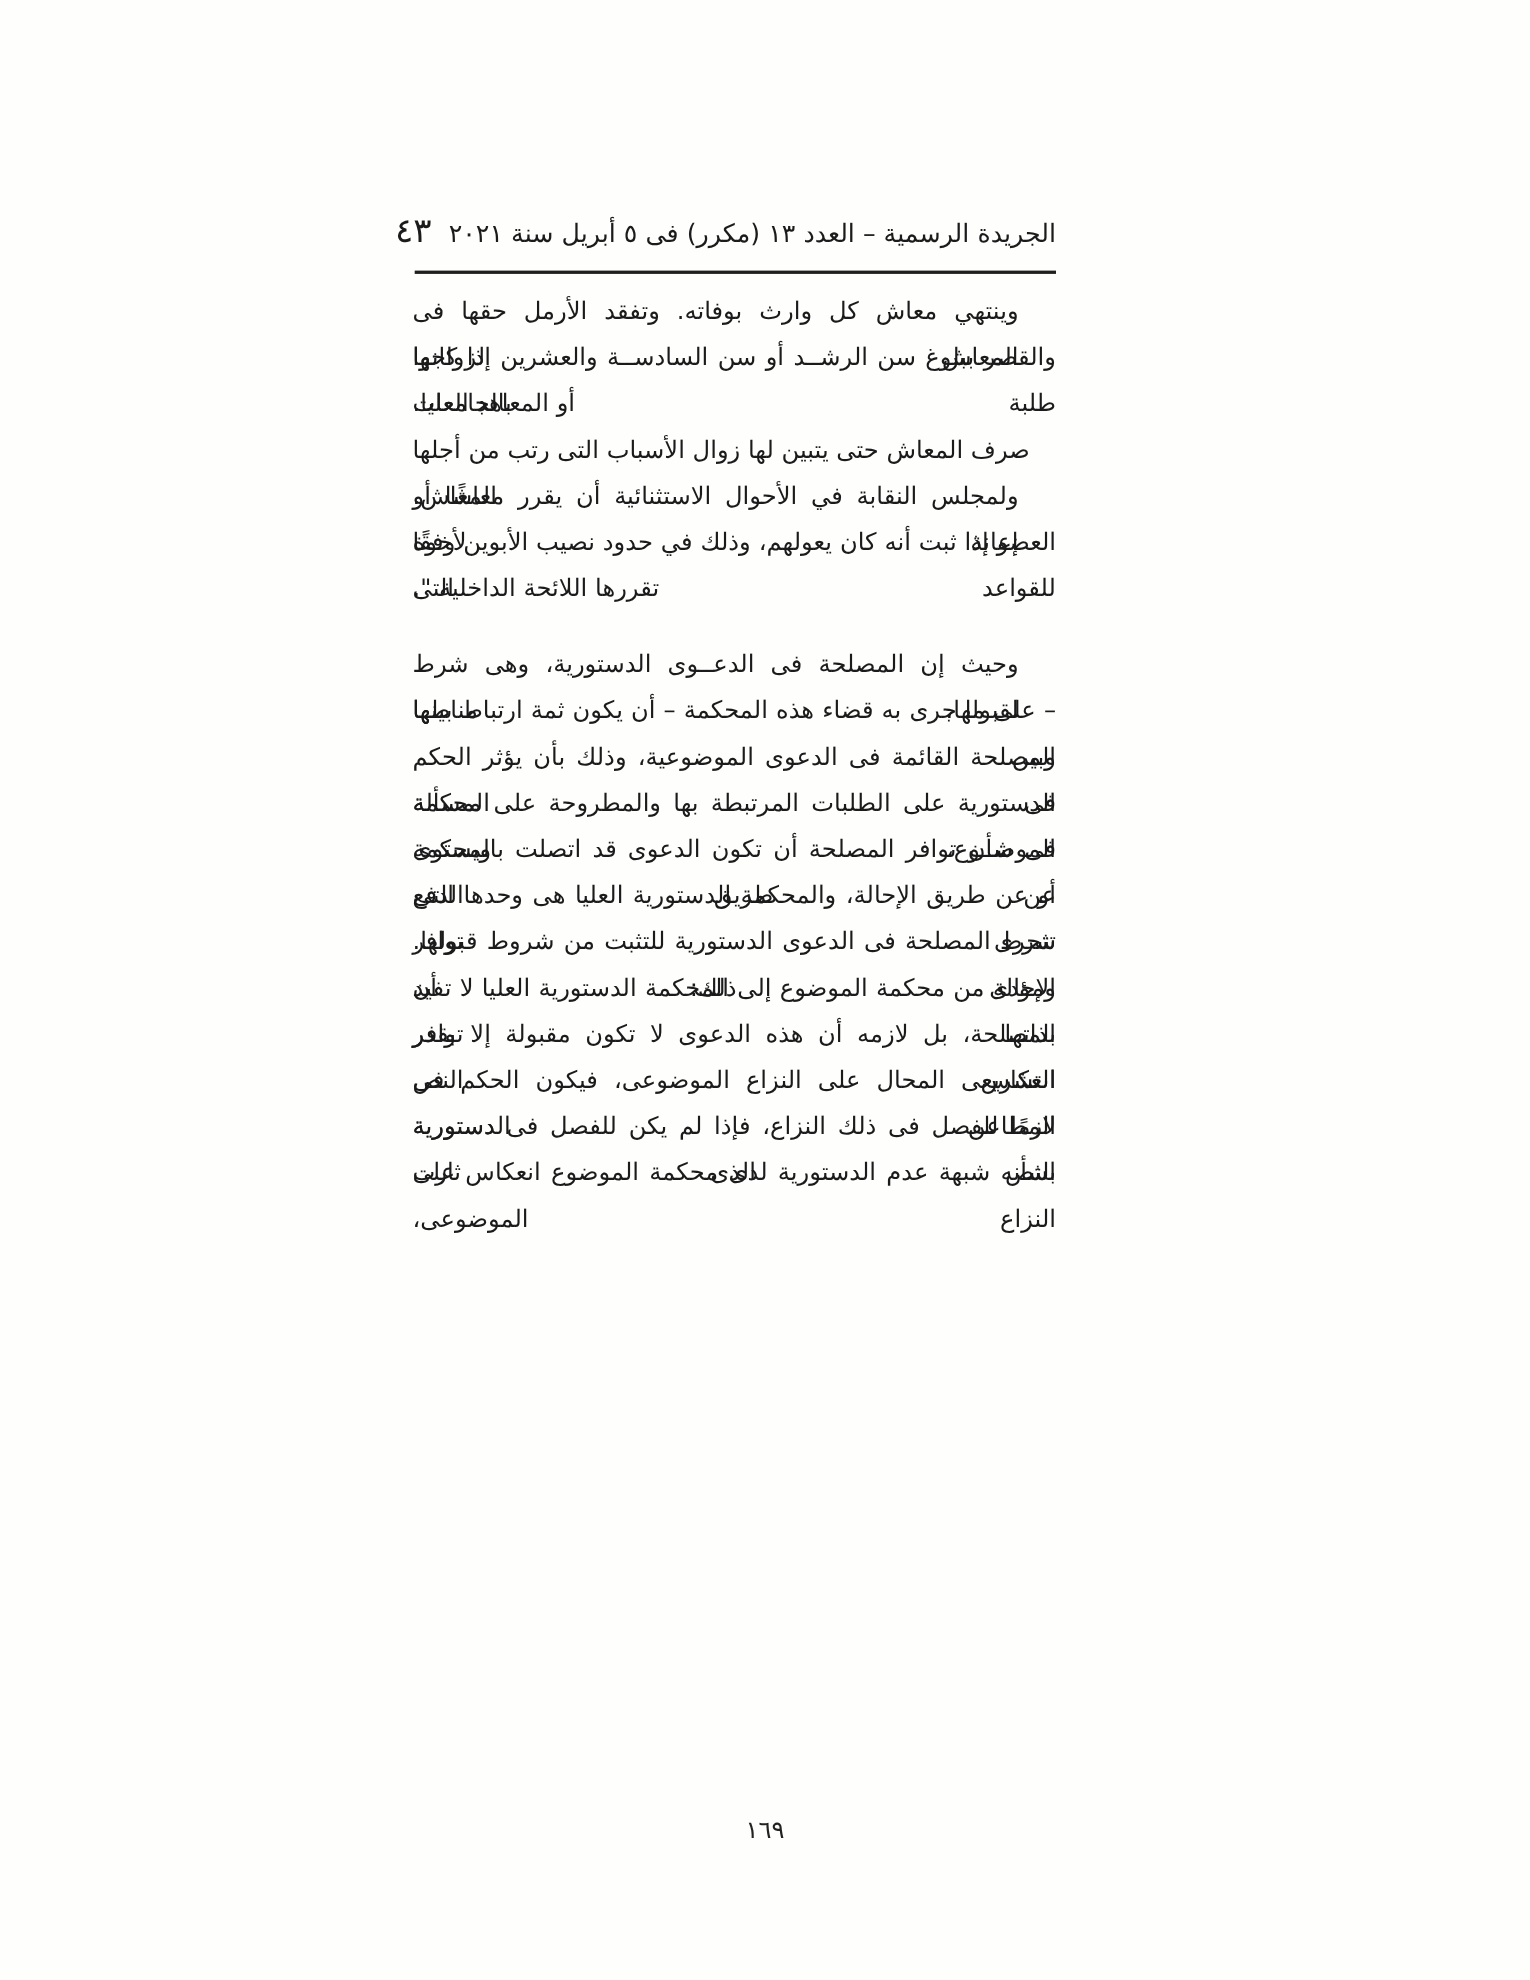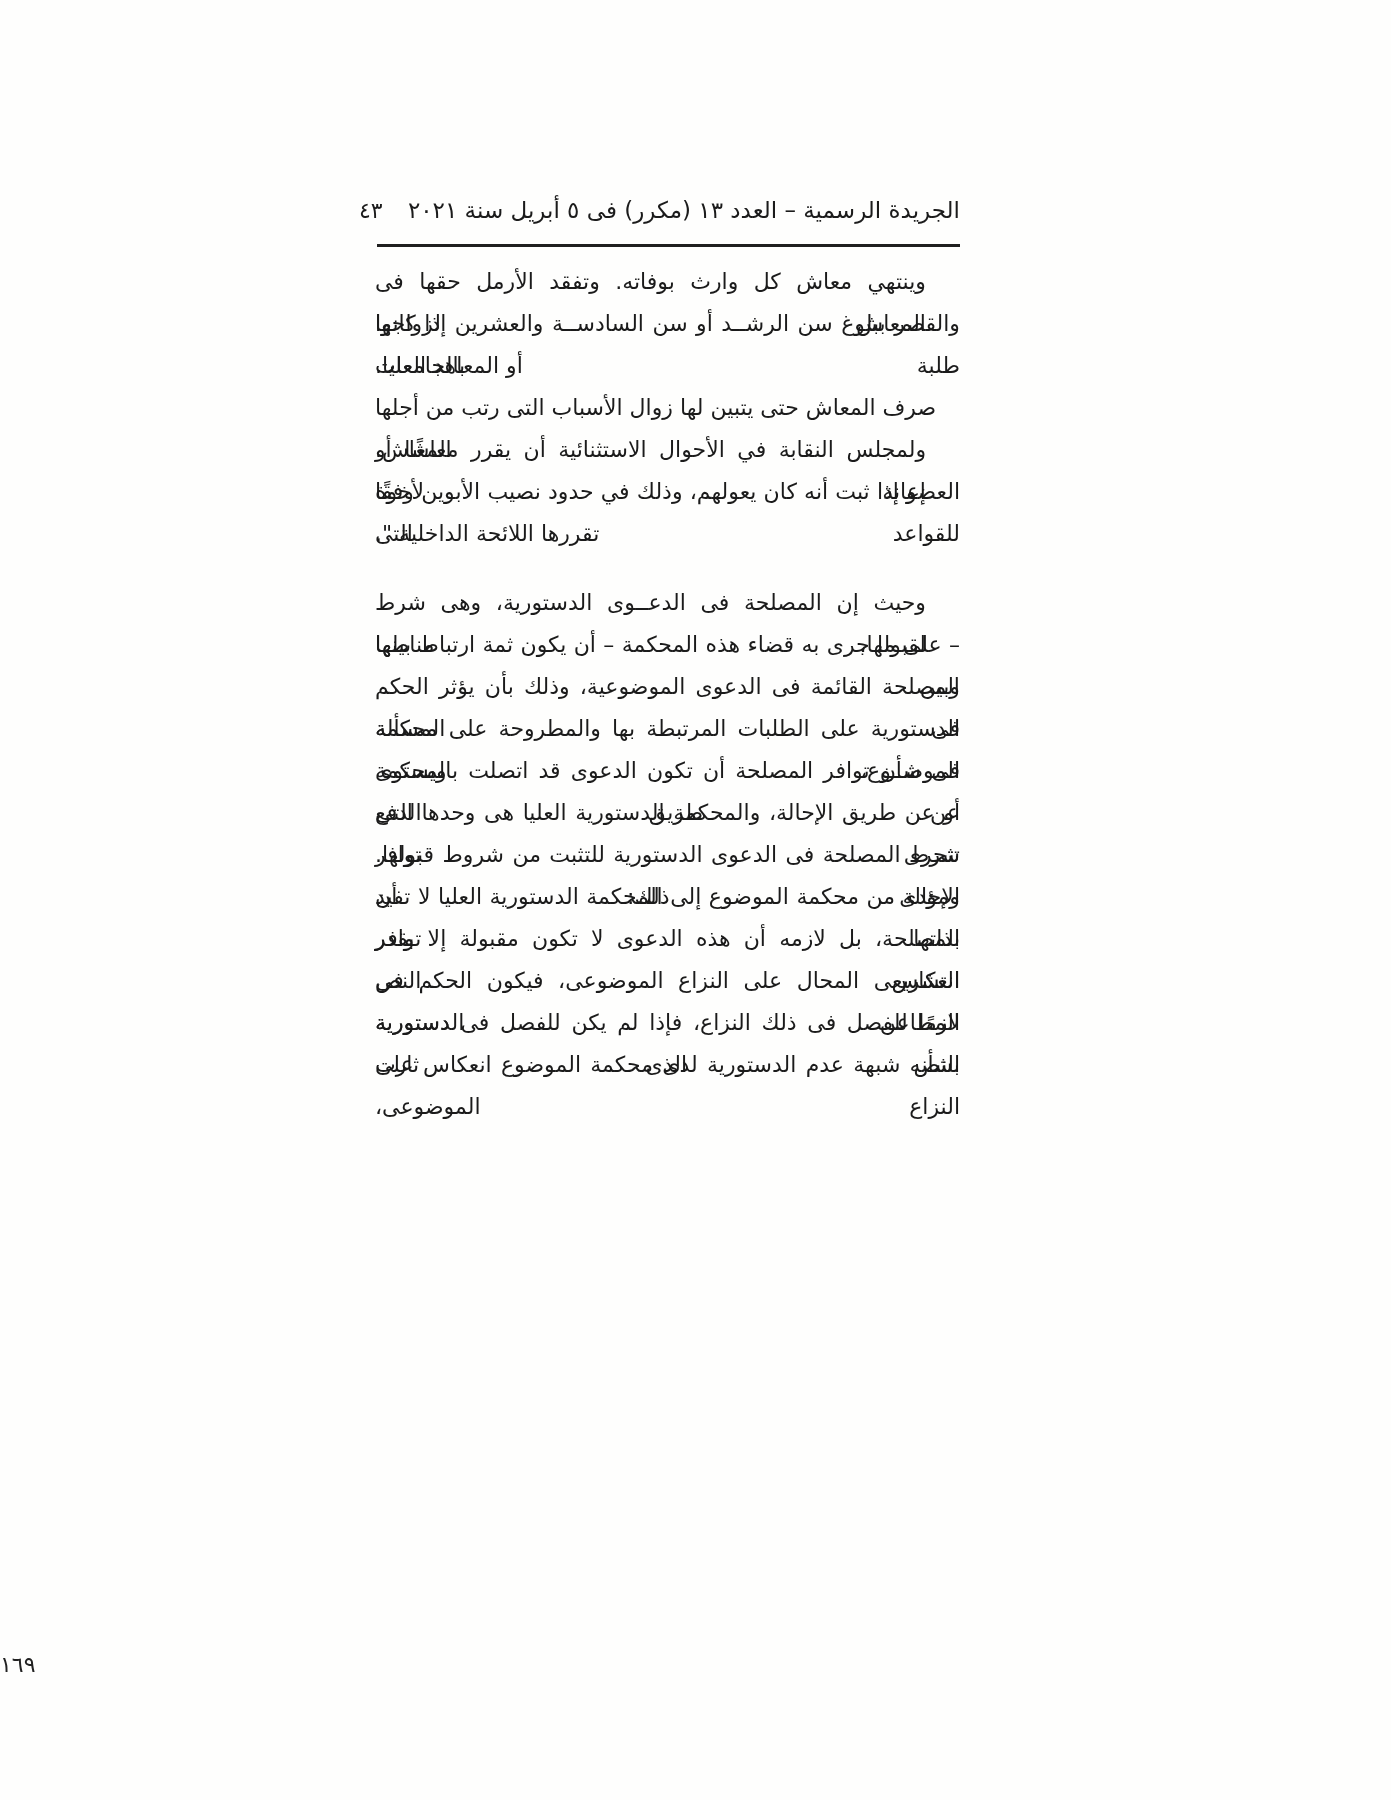--- a/index.html
+++ b/index.html
@@ -32,21 +32,21 @@
     align-items: baseline;
     font-size: 23px;
     line-height: 34px;
     padding-left: 24px;
   }
   .header-title {
     white-space: nowrap;
     text-align: right;
   }
   .header-pageno {
-    font-size: 22px;
+    font-size: 31px;
   }
   .header-rule {
     height: 0;
     border-bottom: 3px solid #1f1f1f;
     margin-top: 16px;
     margin-left: 42px;
   }
   .body-block {
     margin-top: 14px;
     font-size: 22px;
@@ -70,20 +70,21 @@
     text-align: left;
   }
   .line.indent {
     padding-right: 34px;
   }
   .footer {
     position: absolute;
     left: 0;
     top: 1650px;
     width: 1391px;
+    text-align: center;
     font-size: 22px;
     line-height: 30px;
     color: #222;
   }
 </style>
 </head>
 <body>
 
 <div class="sheet">
 

